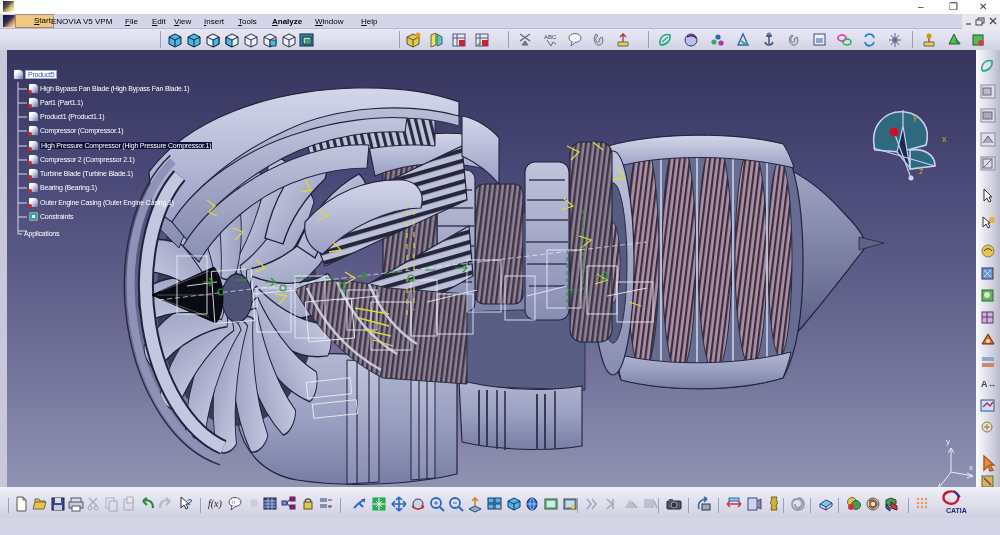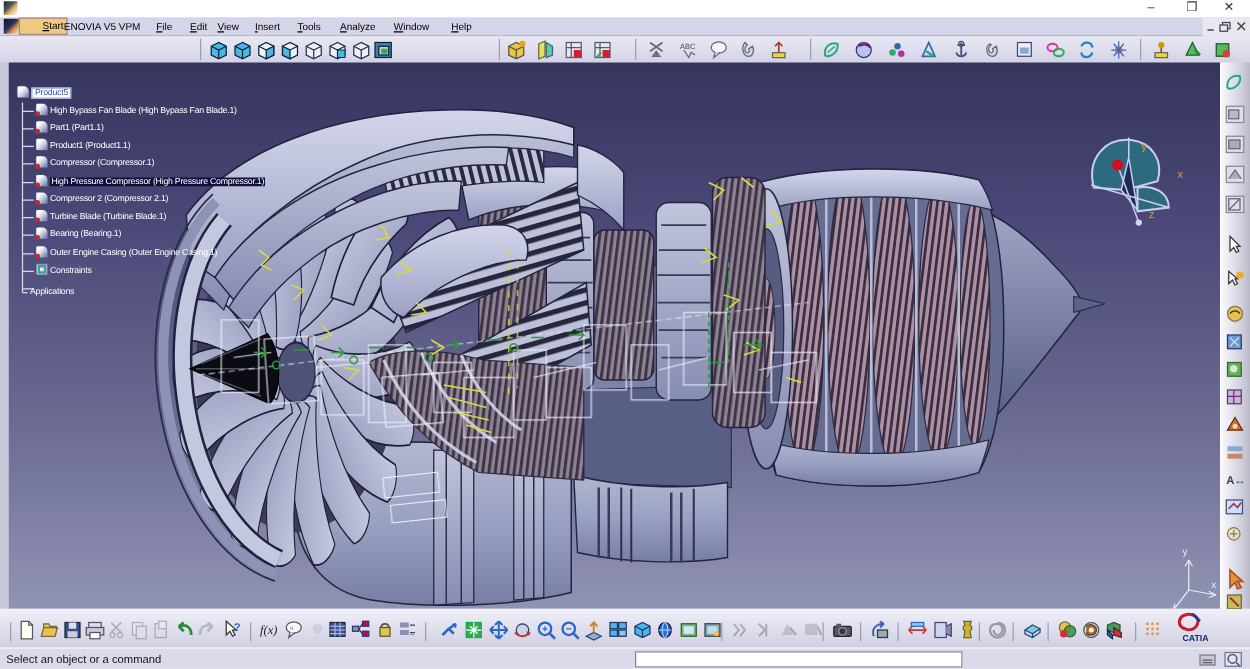--- a/index.html
+++ b/index.html
@@ -50,21 +50,21 @@
   </div>
   <div id="menubar">
     <div class="micon"></div>
     <div class="menu" id="mstart"><u>S</u>tart</div>
     <div class="menu" style="left:51px;">ENOVIA V5 VPM</div>
     <div class="menu" style="left:125px;"><u>F</u>ile</div>
     <div class="menu" style="left:152px;"><u>E</u>dit</div>
     <div class="menu" style="left:174px;"><u>V</u>iew</div>
     <div class="menu" style="left:204px;"><u>I</u>nsert</div>
     <div class="menu" style="left:238px;"><u>T</u>ools</div>
-    <div class="menu" style="left:272px;"><u>A</u>nalyze</div>
+    <div class="menu" style="left:272px;font-weight:bold;"><u>A</u>nalyze</div>
     <div class="menu" style="left:315px;"><u>W</u>indow</div>
     <div class="menu" style="left:361px;"><u>H</u>elp</div>
     <div id="menuwin"><svg width="38" height="15">
   <path d="M4,10 L9,10" stroke="#445" stroke-width="1.2"></path>
   <rect x="16" y="4" width="6" height="5" fill="none" stroke="#445" stroke-width="1"></rect>
   <rect x="14" y="6" width="6" height="5" fill="#e8e8ee" stroke="#445" stroke-width="1"></rect>
   <path d="M28,4 L34,10 M34,4 L28,10" stroke="#445" stroke-width="1.2"></path>
 </svg></div>
   </div>
   <div id="toolbar">
@@ -722,24 +722,13 @@
     <rect x="658" y="11" width="1" height="15" fill="#9d9dbc"></rect>
     <rect x="688" y="11" width="1" height="15" fill="#9d9dbc"></rect>
     <rect x="718" y="11" width="1" height="15" fill="#9d9dbc"></rect>
     <rect x="783" y="11" width="1" height="15" fill="#9d9dbc"></rect>
     <rect x="810" y="11" width="1" height="15" fill="#9d9dbc"></rect>
     <rect x="838" y="11" width="1" height="15" fill="#9d9dbc"></rect>
     <rect x="908" y="11" width="1" height="15" fill="#9d9dbc"></rect>
     <rect x="8" y="11" width="1" height="15" fill="#9d9dbc"></rect>
    </svg>
   </div>
-  <div id="statusbar">
-    <div class="stext">Select an object or a command</div>
-    <div class="sinput"></div>
-    <svg width="40" height="14" style="position:absolute;left:958px;top:2px;">
-      <rect x="2" y="3" width="12" height="8" fill="#c8c8da" stroke="#778"></rect>
-      <path d="M4,9 L12,9 M4,7 L12,7" stroke="#556" stroke-width="1"></path>
-      <rect x="22" y="1" width="13" height="11" fill="#dfe2ef" stroke="#778"></rect>
-      <circle cx="28" cy="6" r="3.5" fill="none" stroke="#457" stroke-width="1.2"></circle>
-      <path d="M31,9 L34,12" stroke="#457" stroke-width="1.4"></path>
-    </svg>
-  </div>
 </div>
 
 </body></html>

